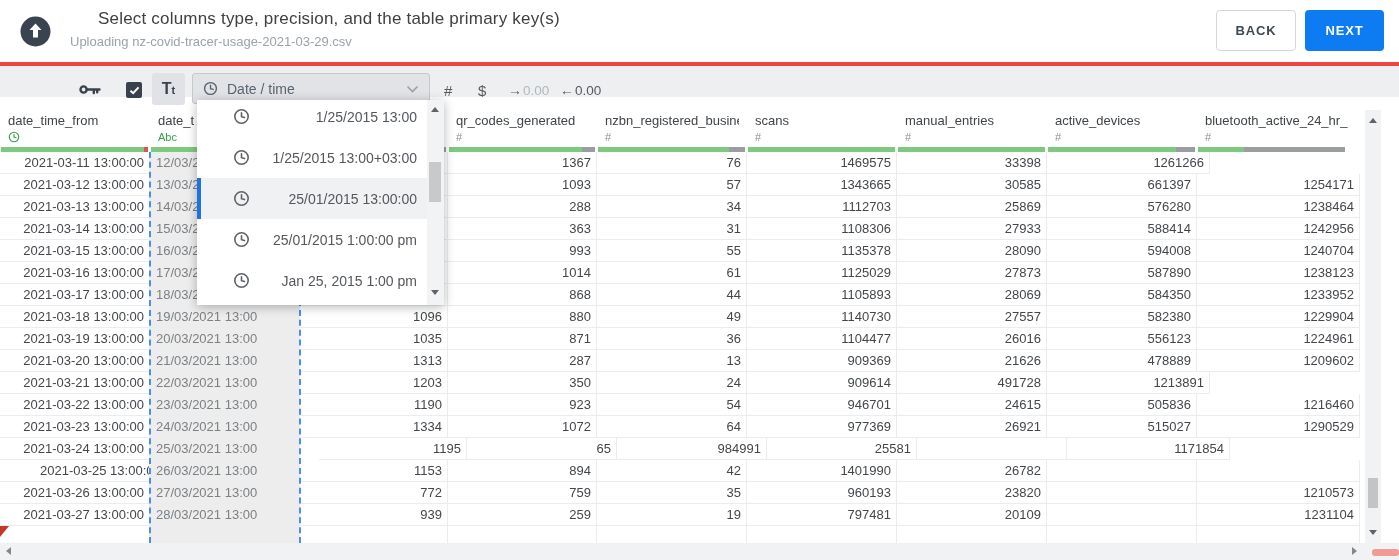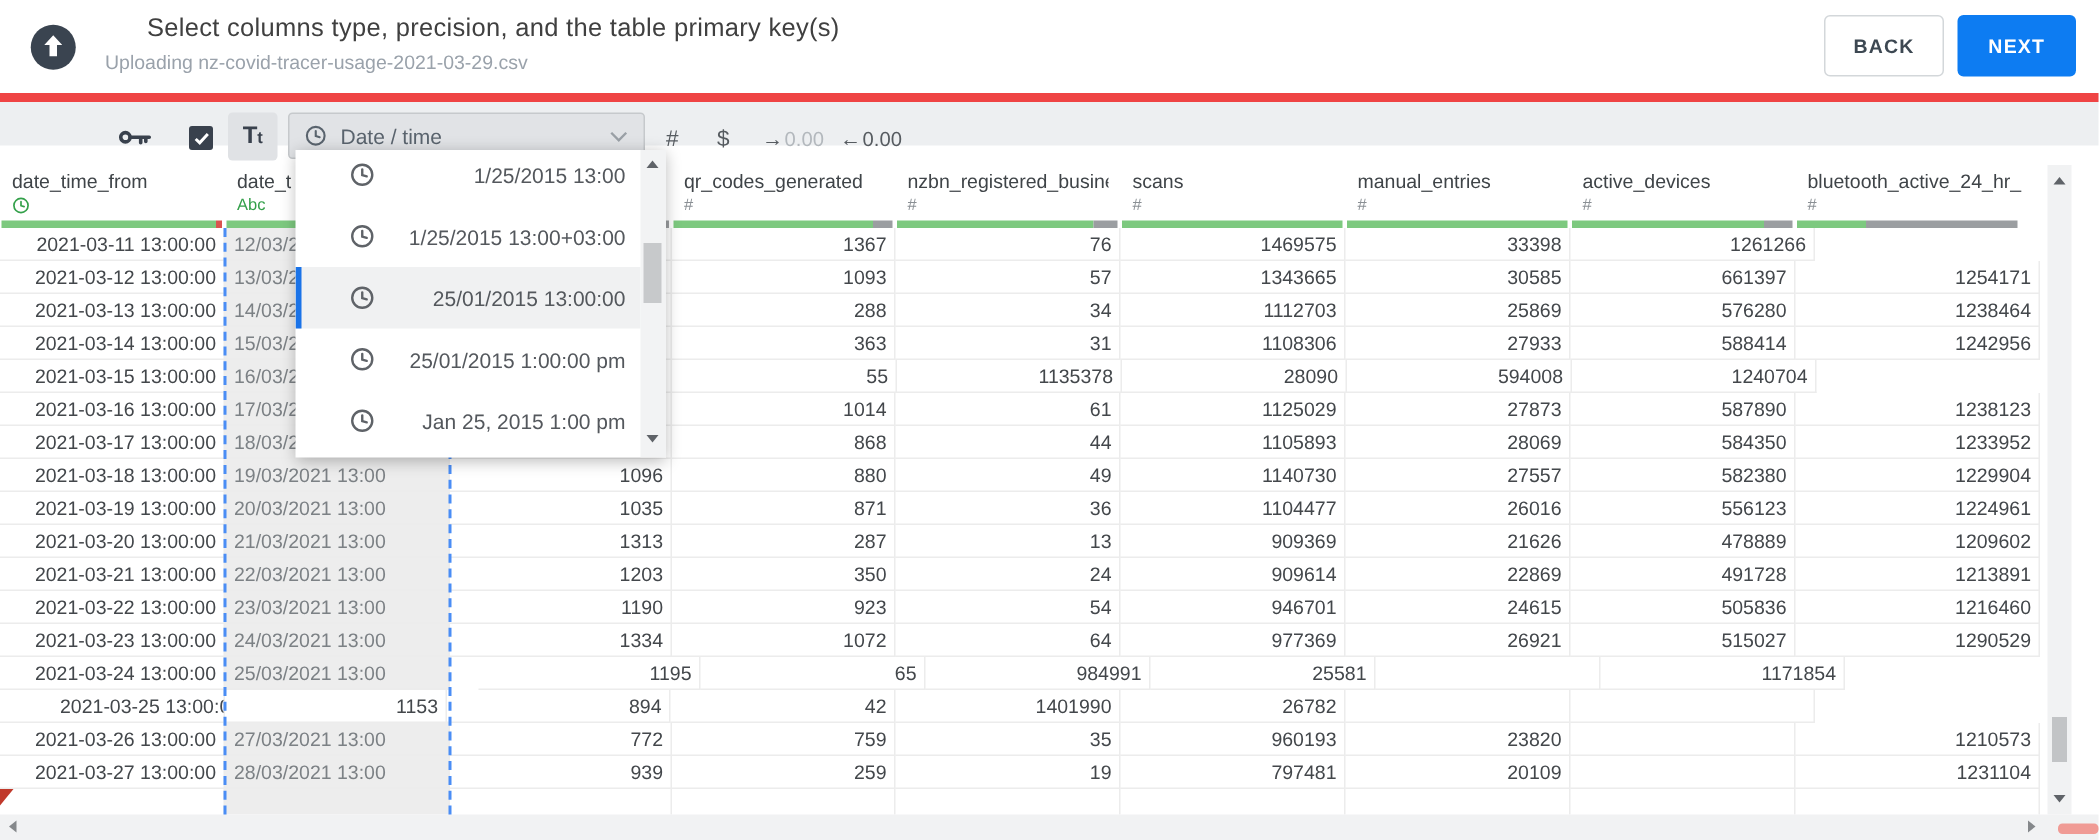--- a/index.html
+++ b/index.html
@@ -14,21 +14,21 @@
   .top{position:absolute;left:0;top:0;width:1399px;height:62px;background:#fff;}
   .upicon{position:absolute;left:20px;top:16px;width:31px;height:31px;}
   .title{position:absolute;left:70px;top:9px;font-size:17px;font-weight:400;color:#404040;letter-spacing:.2px;white-space:nowrap;margin-left:28px;}
   .subtitle{position:absolute;left:70px;top:34px;font-size:13px;font-weight:500;color:#9aa2ab;white-space:nowrap;}
   .btn{position:absolute;top:10px;height:41px;border-radius:4px;display:flex;align-items:center;justify-content:center;
        font-size:13px;font-weight:bold;letter-spacing:.8px;box-sizing:border-box;cursor:pointer;}
   .back{left:1216px;width:80px;background:#fff;border:1px solid #d3d7da;color:#3d4852;}
   .next{left:1305px;width:79px;background:var(--blue);color:#fff;}
 
   
-  .toolbar{position:absolute;left:0;top:62px;width:1399px;height:35px;background:#edeff1;border-top:6px solid #ef4444;box-sizing:border-box;}
+  .toolbar{position:absolute;left:0;top:62px;width:1399px;height:35px;background:#edeff1;border-top:4px solid #ef4444;box-sizing:border-box;}
   .key{position:absolute;left:79px;top:17px;line-height:0;}
   .cb{position:absolute;left:126px;top:16px;width:16px;height:16px;background:var(--navy);border-radius:2px;display:flex;align-items:center;justify-content:center;}
   .tt{position:absolute;left:152px;top:7px;width:33px;height:32px;background:#e0e2e5;border-radius:3px;color:var(--navy);
       display:flex;align-items:center;justify-content:center;font-weight:bold;font-size:11px;}
   .tt span::first-letter{font-size:16px;}
   .ddctl{position:absolute;left:192px;top:7px;width:238px;height:31px;background:#e1e3e6;border:1px solid #c6c9cc;border-radius:3px;
          box-sizing:border-box;display:flex;align-items:center;padding:0 10px;gap:9px;color:#5a646e;font-size:14px;cursor:pointer;}
   .ddctl .spacer{flex:1;}
   .tbicon{position:absolute;top:0;height:48px;display:flex;align-items:center;color:#565b60;white-space:nowrap;}
   .hash{left:444px;font-size:15px;}
@@ -262,20 +262,21 @@
       <div class="tcell" style="width: 150px;">31</div>
       <div class="tcell" style="width: 150px;">1108306</div>
       <div class="tcell" style="width: 150px;">27933</div>
       <div class="tcell" style="width: 150px;">588414</div>
       <div class="tcell" style="width: 163px;">1242956</div>
     </div>
     <div class="trow">
       <div class="tcell" style="width: 150px;">2021-03-15 13:00:00</div>
       <div class="tcell sel left" style="width: 150px;">16/03/2021 13:00</div>
       <div class="tcell" style="width: 148px;"></div>
+      <div class="tcell" style="width: 149px;">993</div>
       <div class="tcell" style="width: 150px;">55</div>
       <div class="tcell" style="width: 150px;">1135378</div>
       <div class="tcell" style="width: 150px;">28090</div>
       <div class="tcell" style="width: 150px;">594008</div>
       <div class="tcell" style="width: 163px;">1240704</div>
     </div>
     <div class="trow">
       <div class="tcell" style="width: 150px;">2021-03-16 13:00:00</div>
       <div class="tcell sel left" style="width: 150px;">17/03/2021 13:00</div>
       <div class="tcell" style="width: 148px;"></div>
@@ -330,21 +331,20 @@
       <div class="tcell" style="width: 150px;">478889</div>
       <div class="tcell" style="width: 163px;">1209602</div>
     </div>
     <div class="trow">
       <div class="tcell" style="width: 150px;">2021-03-21 13:00:00</div>
       <div class="tcell sel left" style="width: 150px;">22/03/2021 13:00</div>
       <div class="tcell" style="width: 148px;">1203</div>
       <div class="tcell" style="width: 149px;">350</div>
       <div class="tcell" style="width: 150px;">24</div>
       <div class="tcell" style="width: 150px;">909614</div>
-      <div class="tcell" style="width: 150px;">22869</div>
       <div class="tcell" style="width: 150px;">491728</div>
       <div class="tcell" style="width: 163px;">1213891</div>
     </div>
     <div class="trow">
       <div class="tcell" style="width: 150px;">2021-03-22 13:00:00</div>
       <div class="tcell sel left" style="width: 150px;">23/03/2021 13:00</div>
       <div class="tcell" style="width: 148px;">1190</div>
       <div class="tcell" style="width: 149px;">923</div>
       <div class="tcell" style="width: 150px;">54</div>
       <div class="tcell" style="width: 150px;">946701</div>
@@ -368,20 +368,21 @@
       <div class="tcell sel left" style="width: 150px;">25/03/2021 13:00</div>
       <div class="tcell" style="width: 148px; margin-left: 19px;">1195</div>
       <div class="tcell" style="width: 150px;">65</div>
       <div class="tcell" style="width: 150px;">984991</div>
       <div class="tcell" style="width: 150px;">25581</div>
       <div class="tcell" style="width: 150px;"></div>
       <div class="tcell" style="width: 163px;">1171854</div>
     </div>
     <div class="trow">
       <div class="tcell" style="width: 150px; padding-left: 40px;">2021-03-25 13:00:00</div>
+      <div class="tcell sel left" style="width: 150px;">26/03/2021 13:00</div>
       <div class="tcell" style="width: 148px;">1153</div>
       <div class="tcell" style="width: 149px;">894</div>
       <div class="tcell" style="width: 150px;">42</div>
       <div class="tcell" style="width: 150px;">1401990</div>
       <div class="tcell" style="width: 150px;">26782</div>
       <div class="tcell" style="width: 150px;"></div>
       <div class="tcell" style="width: 163px;"></div>
     </div>
     <div class="trow">
       <div class="tcell" style="width: 150px;">2021-03-26 13:00:00</div>

